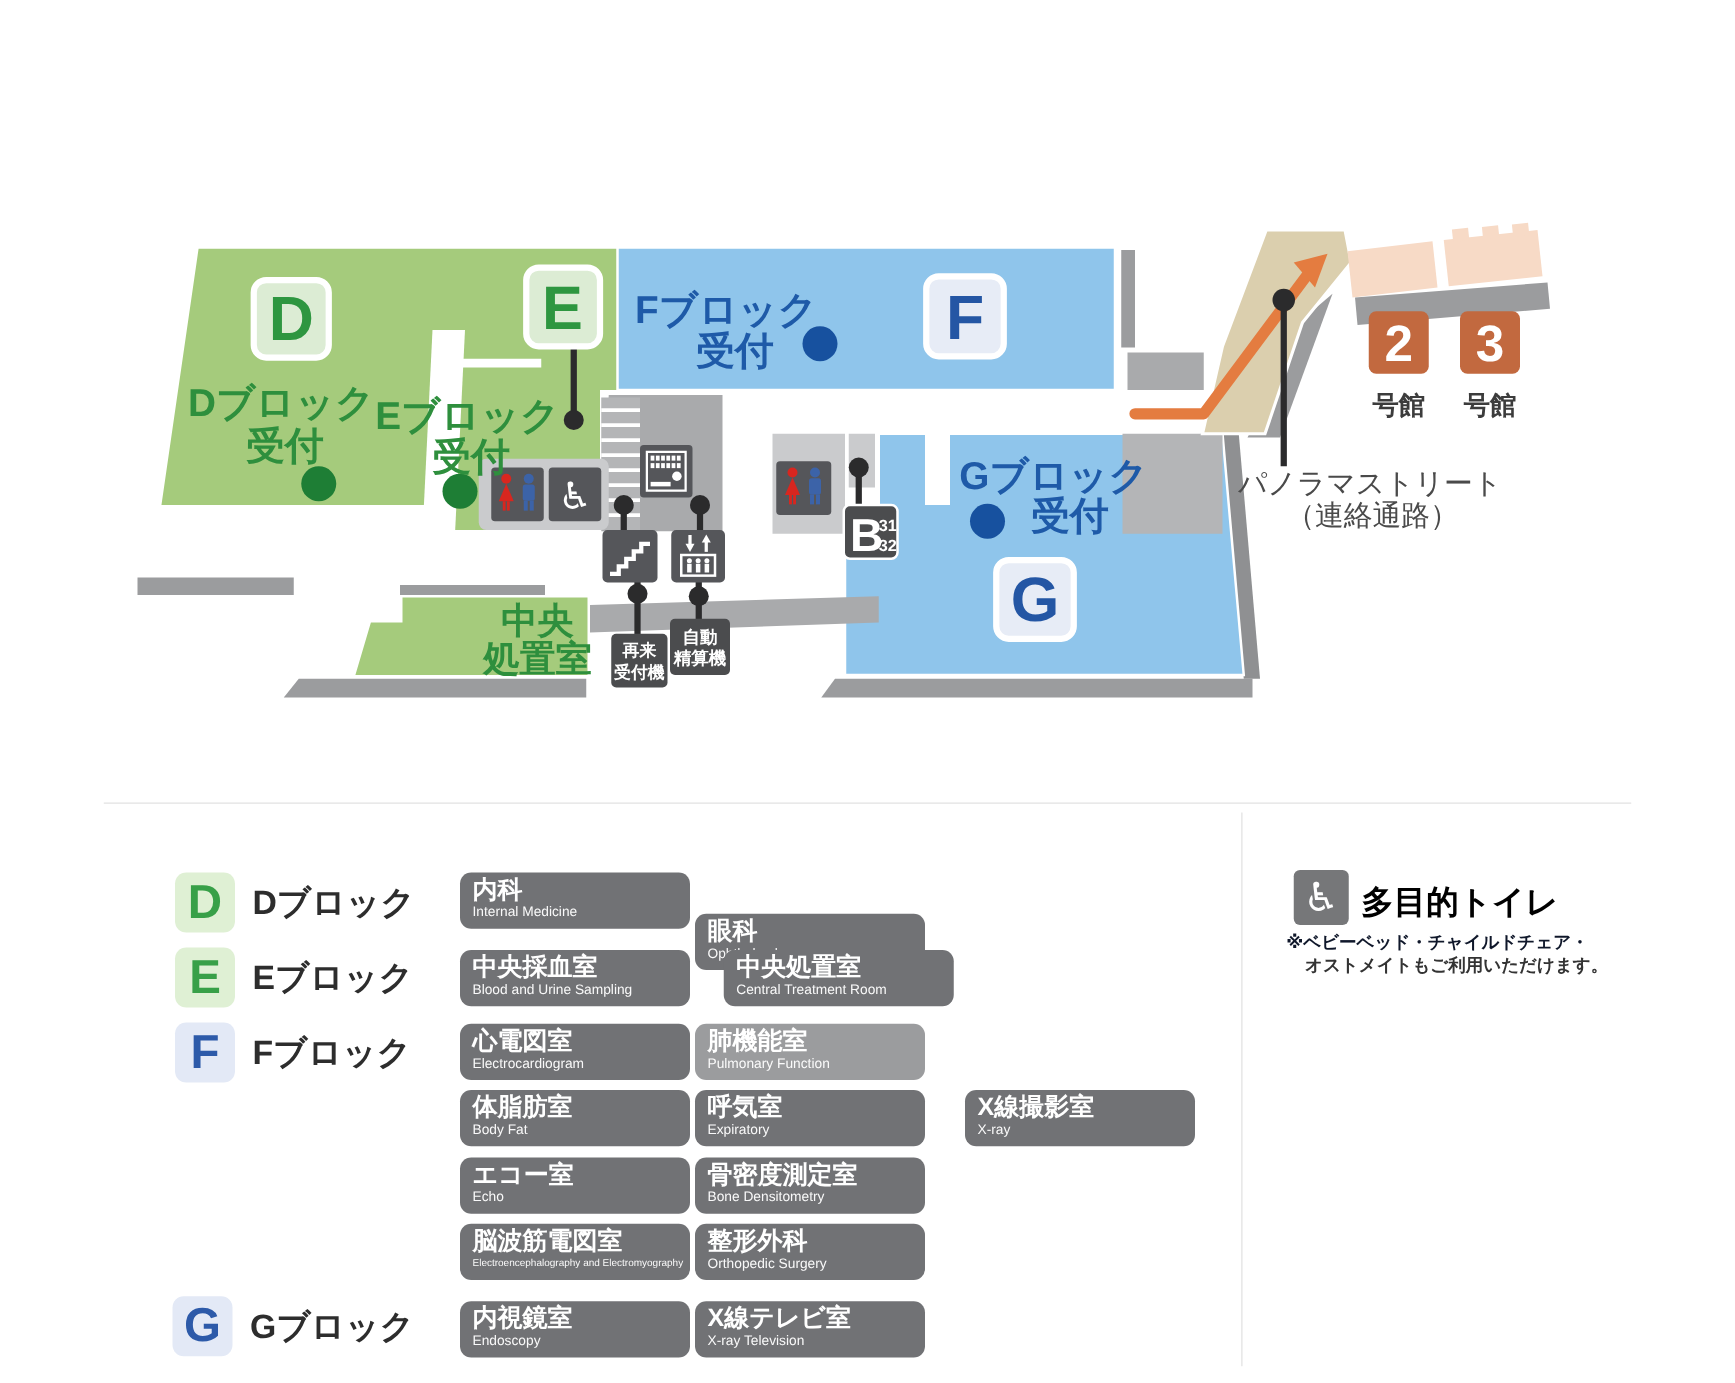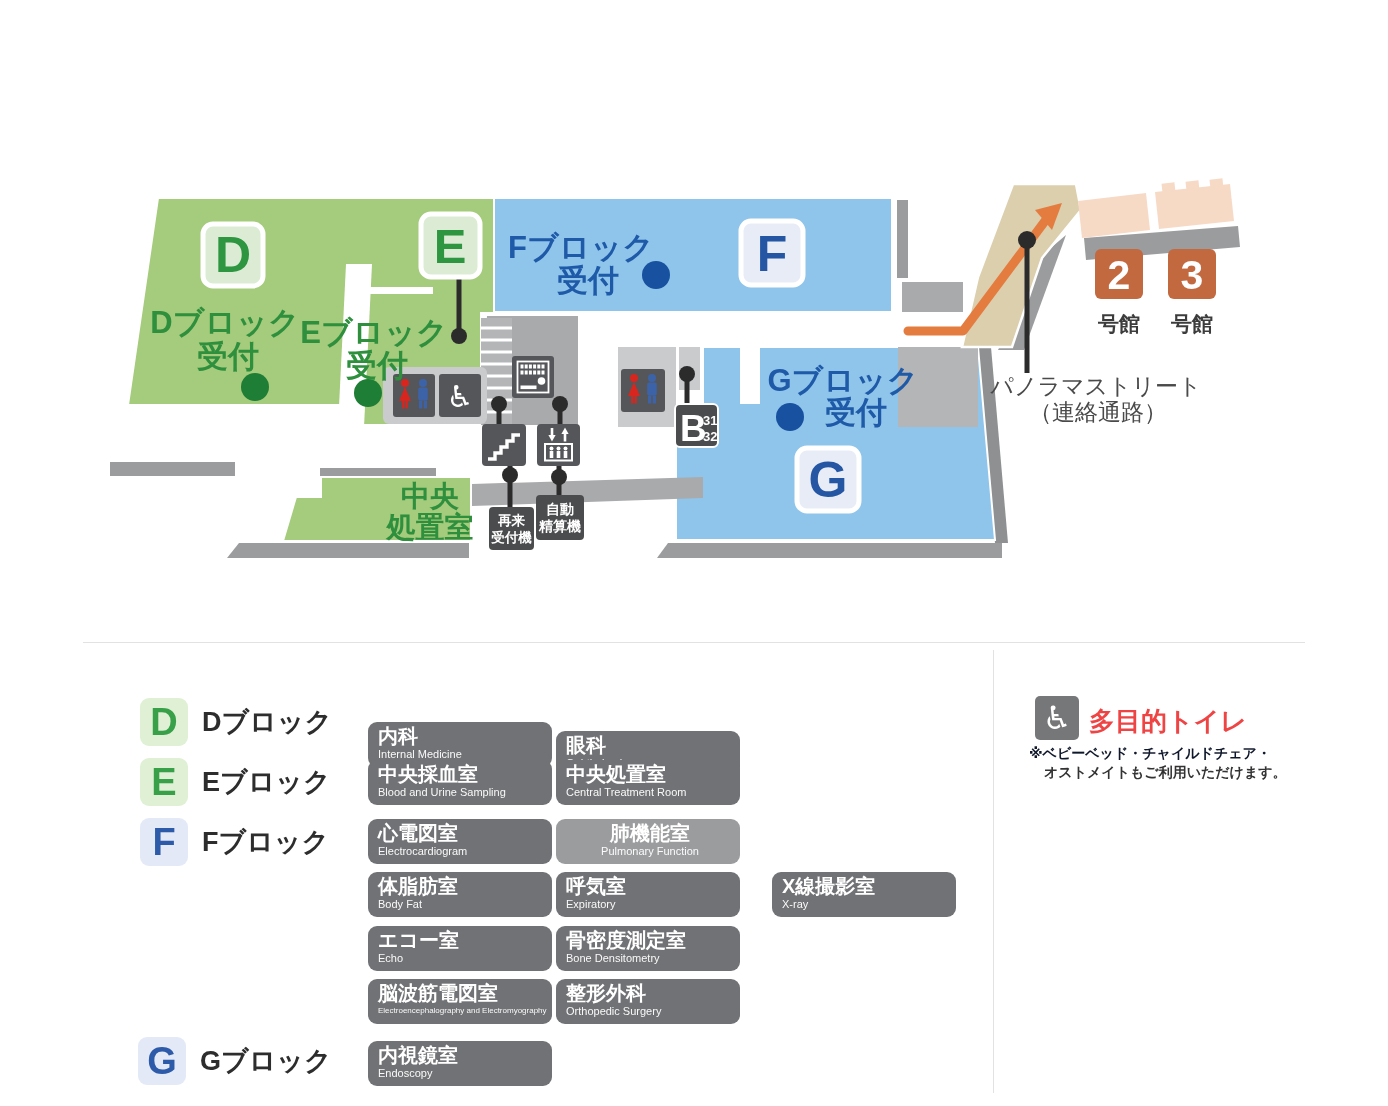--- a/index.html
+++ b/index.html
@@ -10,28 +10,28 @@
   .divider-h{position:absolute;left:83px;top:642px;width:1222px;height:1px;background:#e2e2e2;}
   .divider-v{position:absolute;left:993px;top:650px;width:1px;height:443px;background:#e2e2e2;}
   .blk-row{position:absolute;display:flex;align-items:center;gap:14px;}
   .blk-badge{width:48px;height:48px;border-radius:9px;display:flex;align-items:center;justify-content:center;
              font-size:38px;font-weight:bold;}
   .badge-green{background:#dff0d4;color:#38a048;}
   .badge-blue{background:#e3e9f6;color:#2d5aa9;}
   .blk-label{font-size:27px;font-weight:bold;color:#2d2d2d;}
   .room-box{position:absolute;width:184px;height:45px;background:#717275;border-radius:9px;color:#fff;
             box-sizing:border-box;padding:3px 6px 0 10px;overflow:hidden;}
-  .room-box.light{background:#9b9c9e;text-align:center;}
+  .room-box.light{background:#9b9c9e;}
   .room-jp{font-size:20px;font-weight:bold;line-height:23px;white-space:nowrap;}
   .room-en{font-size:11px;line-height:12px;opacity:.96;white-space:nowrap;}
   .room-en.sm9{font-size:9px;}
   .room-en.sm8{font-size:8px;text-align:right;}
   .toilet-icon-box{position:absolute;left:1035px;top:696px;width:44px;height:44px;background:#767779;
             border-radius:5px;color:#fff;display:flex;align-items:center;justify-content:center;font-size:32px;}
-  .toilet-title{position:absolute;left:1089px;top:704px;font-size:26px;font-weight:bold;color:#ef4444;}
+  .toilet-title{position:absolute;left:1089px;top:704px;font-size:26px;font-weight:bold;color:#000000;}
   .toilet-note1{position:absolute;left:1029px;top:745px;font-size:14px;font-weight:bold;color:#0f172a;}
   .toilet-note2{position:absolute;left:1044px;top:764px;font-size:14px;font-weight:bold;color:#333;}
 </style>
 </head>
 <body>
 
 <div id="stage">
 
 <svg id="map-svg" width="1388" height="660" viewBox="0 0 1388 660">
 
@@ -270,33 +270,33 @@
 </div>
 <div class="blk-row" style="left:140px;top:818px;">
   <div class="blk-badge badge-blue">F</div>
   <div class="blk-label">Fブロック</div>
 </div>
 <div class="blk-row" style="left:138px;top:1037px;">
   <div class="blk-badge badge-blue">G</div>
   <div class="blk-label">Gブロック</div>
 </div>
 
-<div class="room-box" style="left:368px;top:698px;margin-top:24px;">
+<div class="room-box" style="left:368px;top:698px;">
   <div class="room-jp">内科</div>
   <div class="room-en">Internal Medicine</div>
 </div>
 <div class="room-box" style="left:556px;top:731px;">
   <div class="room-jp">眼科</div>
   <div class="room-en">Ophthalmology</div>
 </div>
 <div class="room-box" style="left:368px;top:760px;">
   <div class="room-jp">中央採血室</div>
   <div class="room-en">Blood and Urine Sampling</div>
 </div>
-<div class="room-box" style="left:556px;top:760px;">
+<div class="room-box" style="left:579px;top:760px;">
   <div class="room-jp">中央処置室</div>
   <div class="room-en">Central Treatment Room</div>
 </div>
 <div class="room-box" style="left:368px;top:819px;">
   <div class="room-jp">心電図室</div>
   <div class="room-en">Electrocardiogram</div>
 </div>
 <div class="room-box light" style="left:556px;top:819px;">
   <div class="room-jp">肺機能室</div>
   <div class="room-en">Pulmonary Function</div>
@@ -326,20 +326,24 @@
   <div class="room-en sm8">Electroencephalography and Electromyography</div>
 </div>
 <div class="room-box" style="left:556px;top:979px;">
   <div class="room-jp">整形外科</div>
   <div class="room-en">Orthopedic Surgery</div>
 </div>
 <div class="room-box" style="left:368px;top:1041px;">
   <div class="room-jp">内視鏡室</div>
   <div class="room-en">Endoscopy</div>
 </div>
+<div class="room-box" style="left:556px;top:1041px;">
+  <div class="room-jp">X線テレビ室</div>
+  <div class="room-en">X-ray Television</div>
+</div>
 
 <div class="toilet-icon-box">
   <span>♿</span>
 </div>
 <div class="toilet-title">多目的トイレ</div>
 <div class="toilet-note1">※ベビーベッド・チャイルドチェア・</div>
 <div class="toilet-note2">オストメイトもご利用いただけます。</div>
 
 </div>
 

